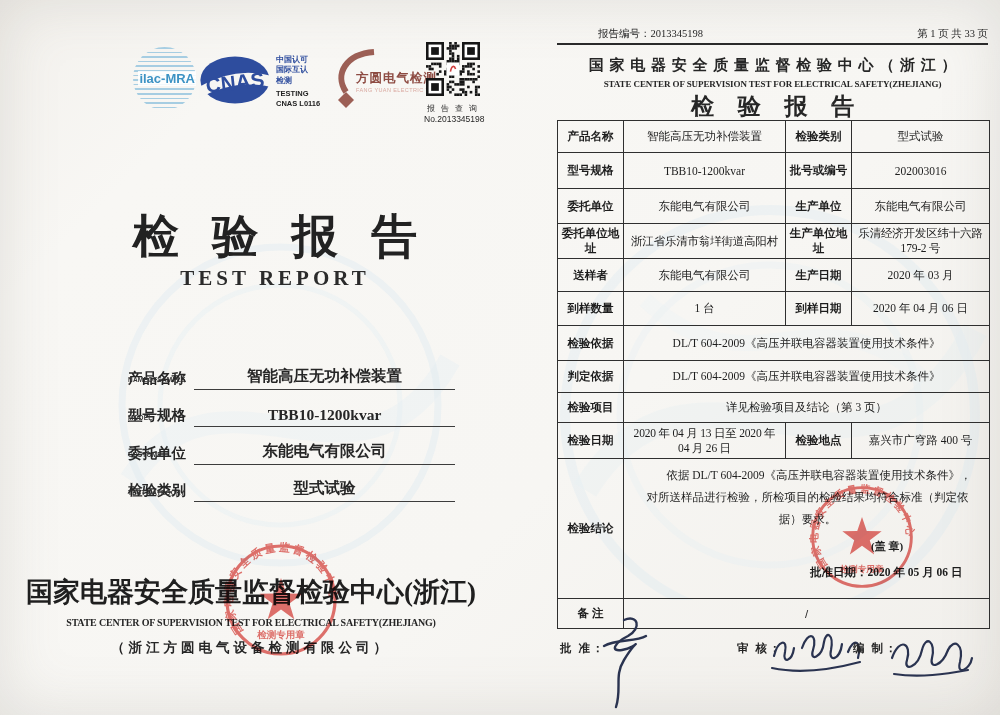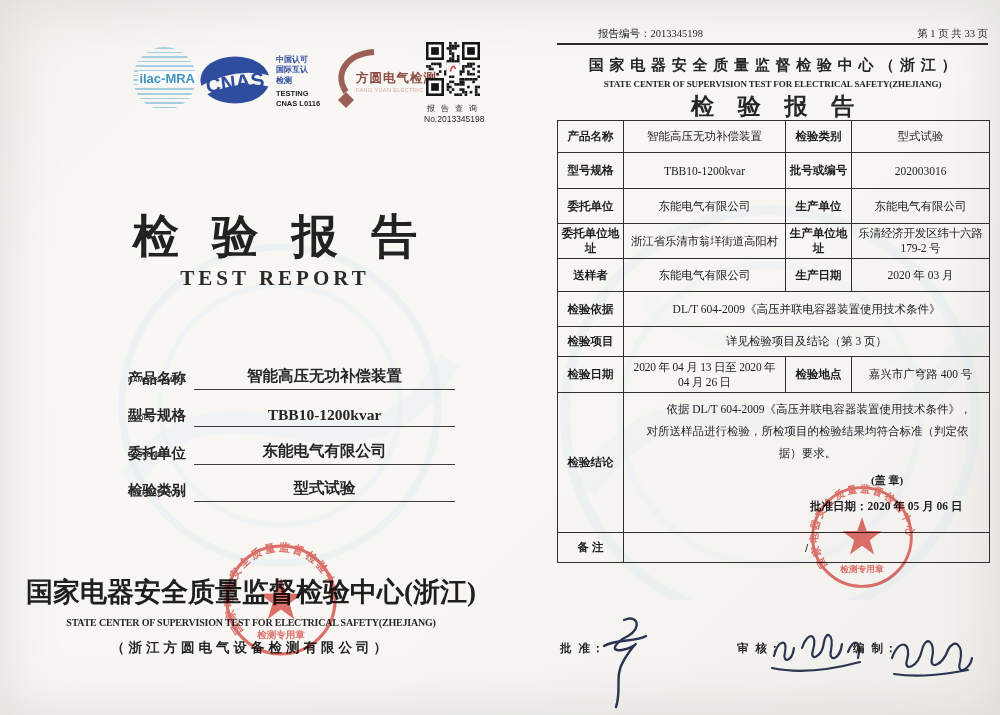--- a/index.html
+++ b/index.html
@@ -321,22 +321,32 @@
       <td class="tight">浙江省乐清市翁垟街道高阳村</td>
       <td class="lbl">生产单位地址</td>
       <td class="tight">乐清经济开发区纬十六路 179-2 号</td>
     </tr>
     <tr style="height:33px">
       <td class="lbl">送样者</td>
       <td>东能电气有限公司</td>
       <td class="lbl">生产日期</td>
       <td>2020 年 03 月</td>
     </tr>
+    <tr style="height:34px">
+      <td class="lbl">到样数量</td>
+      <td>1 台</td>
+      <td class="lbl">到样日期</td>
+      <td>2020 年 04 月 06 日</td>
+    </tr>
     <tr style="height:35px">
       <td class="lbl">检验依据</td>
+      <td colspan="3">DL/T 604-2009《高压并联电容器装置使用技术条件》</td>
+    </tr>
+    <tr style="height:32px">
+      <td class="lbl">判定依据</td>
       <td colspan="3">DL/T 604-2009《高压并联电容器装置使用技术条件》</td>
     </tr>
     <tr style="height:30px">
       <td class="lbl">检验项目</td>
       <td colspan="3">详见检验项目及结论（第 3 页）</td>
     </tr>
     <tr style="height:36px">
       <td class="lbl">检验日期</td>
       <td class="tight">2020 年 04 月 13 日至 2020 年 04 月 26 日</td>
       <td class="lbl">检验地点</td>

